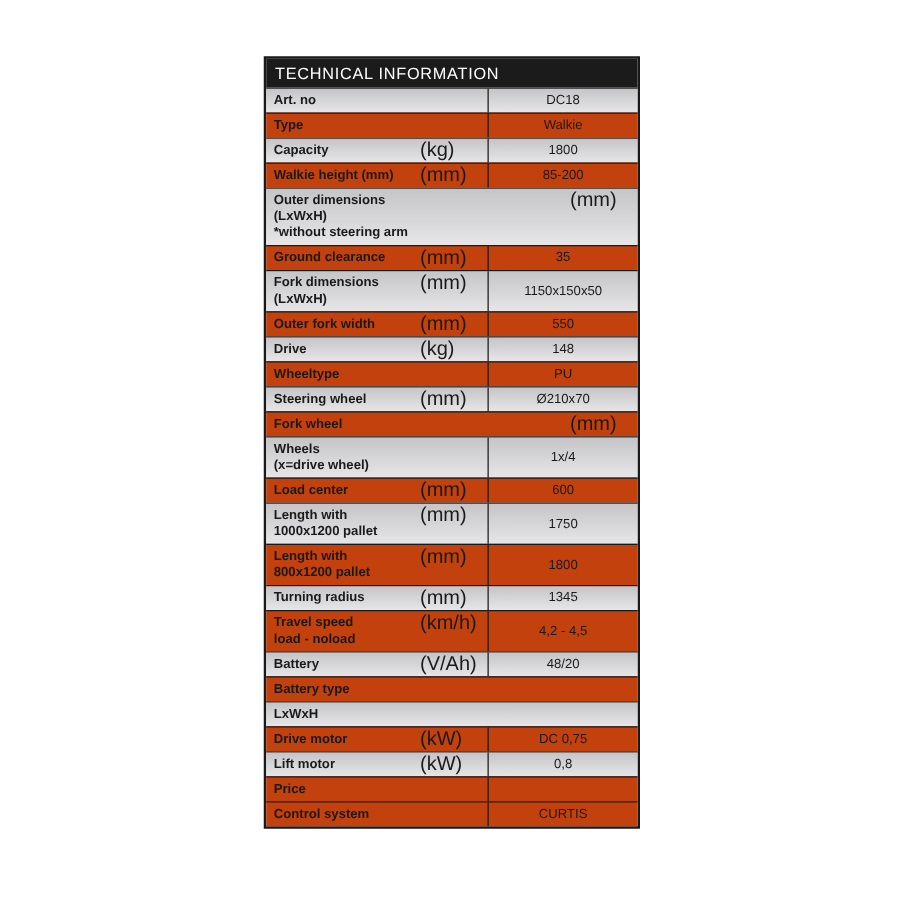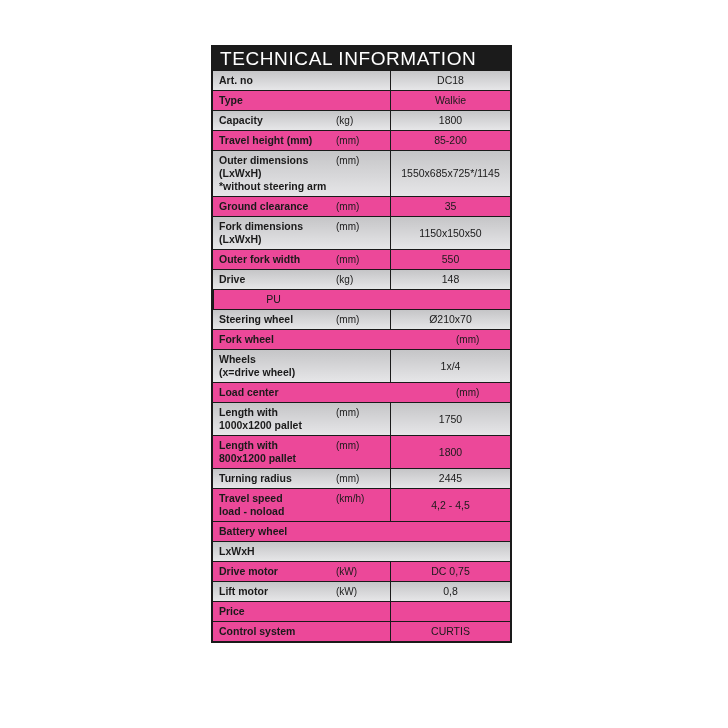--- a/index.html
+++ b/index.html
@@ -15,31 +15,31 @@
     position: absolute;
     left: 211px;
     top: 45px;
     width: 301px;
     border: 2px solid #1a1a1a;
     background: #ffffff;
   }
   .table-header {
     background: #1b1b1b;
     color: #ffffff;
-    font-size: 19px;
+    font-size: 13px;
     line-height: 15px;
     letter-spacing: 0.6px;
     padding: 4px 7px 4px 7px;
     font-weight: 400;
   }
   .row {
     display: flex;
     align-items: stretch;
     border-top: 1px solid #1a1a1a;
-    background: #ec4899;
+    background: #c2410c;
   }
   .row.shaded {
     background: linear-gradient(180deg, #c5c5c7 0%, #e6e6e8 100%);
   }
   .label-cell {
     flex: 1;
     display: flex;
     align-items: center;
     padding: 3px 6px;
     min-width: 0;
@@ -52,21 +52,21 @@
   .spec-label {
     flex: 1;
     font-weight: bold;
     font-size: 10.5px;
     line-height: 13px;
     white-space: pre-line;
   }
   .spec-unit {
     width: 48px;
     font-weight: 400;
-    font-size: 10px;
+    font-size: 16px;
     line-height: 13px;
     text-align: left;
   }
   .value-cell {
     width: 120px;
     border-left: 1px solid #1a1a1a;
     display: flex;
     align-items: center;
     justify-content: center;
     text-align: right;
@@ -105,36 +105,35 @@
           <div class="label-group">
             <span class="spec-label">Capacity</span>
             <span class="spec-unit">(kg)</span>
           </div>
         </div>
         <div class="value-cell">1800</div>
       </div>
       <div class="row">
         <div class="label-cell">
           <div class="label-group">
-            <span class="spec-label">Travel height (mm)</span>
+            <span class="spec-label">Walkie height (mm)</span>
             <span class="spec-unit">(mm)</span>
           </div>
         </div>
         <div class="value-cell">85-200</div>
       </div>
       <div class="row shaded">
         <div class="label-cell">
           <div class="label-group">
             <span class="spec-label">Outer dimensions
 (LxWxH)
 *without steering arm</span>
             <span class="spec-unit">(mm)</span>
           </div>
         </div>
-        <div class="value-cell">1550x685x725*/1145</div>
       </div>
       <div class="row">
         <div class="label-cell">
           <div class="label-group">
             <span class="spec-label">Ground clearance</span>
             <span class="spec-unit">(mm)</span>
           </div>
         </div>
         <div class="value-cell">35</div>
       </div>
@@ -160,20 +159,26 @@
       <div class="row shaded">
         <div class="label-cell">
           <div class="label-group">
             <span class="spec-label">Drive</span>
             <span class="spec-unit">(kg)</span>
           </div>
         </div>
         <div class="value-cell">148</div>
       </div>
       <div class="row">
+        <div class="label-cell">
+          <div class="label-group">
+            <span class="spec-label">Wheeltype</span>
+            <span class="spec-unit"></span>
+          </div>
+        </div>
         <div class="value-cell">PU</div>
       </div>
       <div class="row shaded">
         <div class="label-cell">
           <div class="label-group">
             <span class="spec-label">Steering wheel</span>
             <span class="spec-unit">(mm)</span>
           </div>
         </div>
         <div class="value-cell">Ø210x70</div>
@@ -196,20 +201,21 @@
         </div>
         <div class="value-cell">1x/4</div>
       </div>
       <div class="row">
         <div class="label-cell">
           <div class="label-group">
             <span class="spec-label">Load center</span>
             <span class="spec-unit">(mm)</span>
           </div>
         </div>
+        <div class="value-cell">600</div>
       </div>
       <div class="row shaded">
         <div class="label-cell">
           <div class="label-group">
             <span class="spec-label">Length with
 1000x1200 pallet</span>
             <span class="spec-unit">(mm)</span>
           </div>
         </div>
         <div class="value-cell">1750</div>
@@ -224,36 +230,45 @@
         </div>
         <div class="value-cell">1800</div>
       </div>
       <div class="row shaded">
         <div class="label-cell">
           <div class="label-group">
             <span class="spec-label">Turning radius</span>
             <span class="spec-unit">(mm)</span>
           </div>
         </div>
-        <div class="value-cell">2445</div>
+        <div class="value-cell">1345</div>
       </div>
       <div class="row">
         <div class="label-cell">
           <div class="label-group">
             <span class="spec-label">Travel speed
 load - noload</span>
             <span class="spec-unit">(km/h)</span>
           </div>
         </div>
         <div class="value-cell">4,2 - 4,5</div>
       </div>
-      <div class="row">
-        <div class="label-cell">
-          <div class="label-group">
-            <span class="spec-label">Battery wheel</span>
+      <div class="row shaded">
+        <div class="label-cell">
+          <div class="label-group">
+            <span class="spec-label">Battery</span>
+            <span class="spec-unit">(V/Ah)</span>
+          </div>
+        </div>
+        <div class="value-cell">48/20</div>
+      </div>
+      <div class="row">
+        <div class="label-cell">
+          <div class="label-group">
+            <span class="spec-label">Battery type</span>
             <span class="spec-unit"></span>
           </div>
         </div>
       </div>
       <div class="row shaded">
         <div class="label-cell">
           <div class="label-group">
             <span class="spec-label">LxWxH</span>
             <span class="spec-unit"></span>
           </div>

